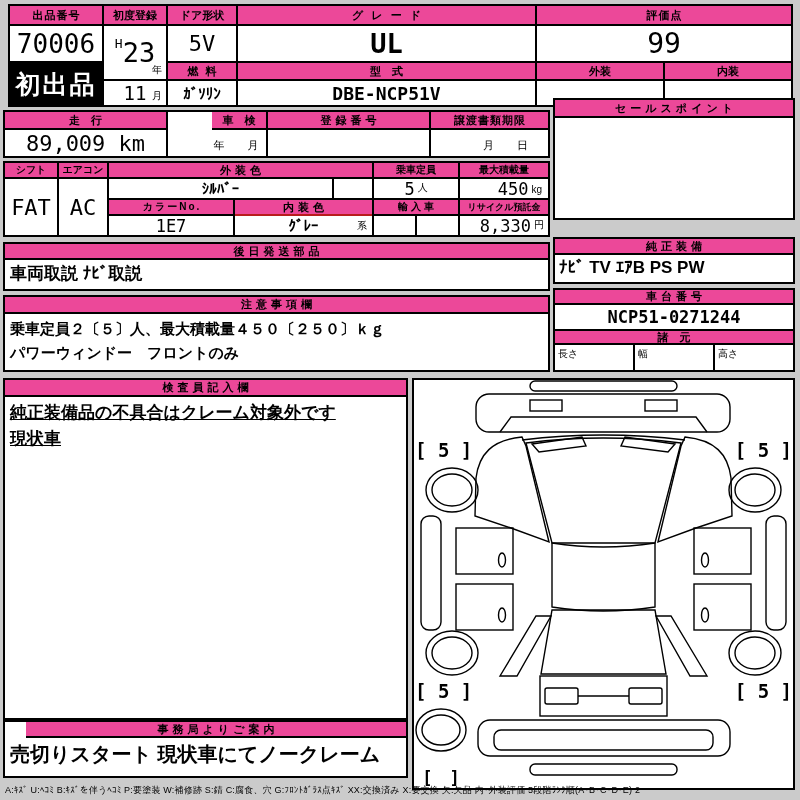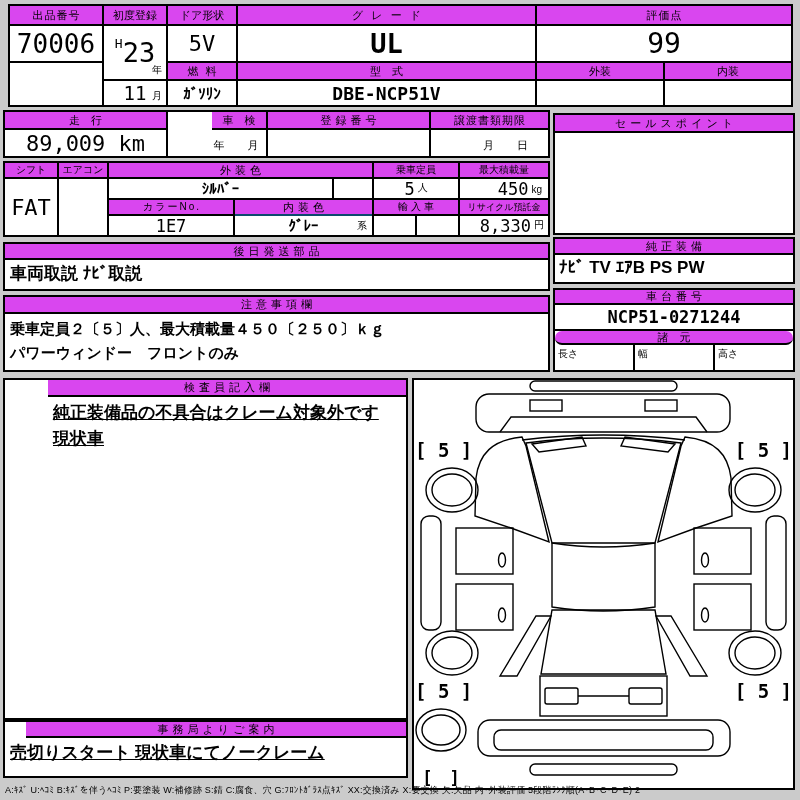--- a/index.html
+++ b/index.html
@@ -10,25 +10,25 @@
     font-family: "Liberation Sans", sans-serif;
     color: #000;
     overflow: hidden;
   }
   .abs { position: absolute; }
   .box { border: 2px solid #000; background: #fff; display: flex; flex-direction: column; }
   .cols { display: flex; flex-direction: row; height: 100%; }
   .col { display: flex; flex-direction: column; }
   .col + .col { border-left: 2px solid #000; }
   .hdr {
-    background: #d946ef;
+    background: #ec4899;
     display: flex; align-items: center; justify-content: center;
     font-size: 11px; letter-spacing: 4px; text-indent: 4px;
     border-bottom: 2px solid #000;
-    flex: 0 0 auto; white-space: nowrap; overflow: hidden;
+    flex: 0 0 auto; white-space: nowrap; overflow: hidden; font-weight: bold;
   }
   .hdr.tight { letter-spacing: 1px; text-indent: 1px; }
   .val { display: flex; align-items: center; justify-content: center; background:#fff; min-height: 0; overflow: hidden; }
   .mono { font-family: "DejaVu Sans Mono", monospace; }
   .bb { border-bottom: 2px solid #000; }
   .br { border-right: 2px solid #000; }
   .subrow { display: flex; flex: 1; min-height: 0; }
   .subcol { display: flex; flex-direction: column; flex: 1; min-width: 0; }
   .badge {
     background: #000; color: #fff; flex: 1;
@@ -44,20 +44,21 @@
 </style>
 </head>
 <body>
 
 <div class="abs box" style="left:8px; top:4px; width:785px; height:103px;">
   <div class="cols">
 
     <div class="col" style="width:92px;">
       <div class="hdr tight" style="height:20px;">出品番号</div>
       <div class="val bb mono" style="height:37px; font-size:26px;">70006</div>
+      <div class="badge">初出品</div>
     </div>
 
     <div class="col" style="width:64px;">
       <div class="hdr" style="height:20px; letter-spacing:0; text-indent:0;">初度登録</div>
       <div class="val bb" style="height:55px; position:relative;">
         <span class="mono" style="font-size:13px; align-self:flex-start; margin-top:10px;">H</span>
           <span class="mono" style="font-size:27px;">23</span>
         <span style="position:absolute; right:4px; bottom:2px; font-size:10px;">年</span>
       </div>
       <div class="val" style="flex:1; position:relative;">
@@ -112,43 +113,44 @@
       <div class="hdr" style="height:18px;">登録番号</div>
       <div class="val" style="flex:1;"></div>
     </div>
     <div class="col" style="flex:1;">
       <div class="hdr" style="height:18px; letter-spacing:1px; text-indent:1px;">譲渡書類期限</div>
       <div class="val" style="flex:1; font-size:11px; letter-spacing:6px; align-items:flex-end; justify-content:flex-end; padding:0 14px 3px 0;">月　日</div>
     </div>
   </div>
 </div>
 
-<div class="abs box" style="left:553px; top:113px; width:242px; height:122px;">
+<div class="abs box" style="left:553px; top:98px; width:242px; height:122px;">
   <div class="hdr" style="height:18px;">セールスポイント</div>
   <div class="val" style="flex:1; align-items:flex-start; justify-content:flex-start; padding:3px;"></div>
 </div>
 
 <div class="abs box" style="left:3px; top:161px; width:547px; height:76px;">
   <div class="cols">
     <div class="col" style="width:52px;">
       <div class="hdr" style="height:16px; font-size:10px; letter-spacing:0; text-indent:0;">シフト</div>
       <div class="val mono" style="flex:1; font-size:22px;">FAT</div>
     </div>
     <div class="col" style="width:50px;">
       <div class="hdr" style="height:16px; font-size:10px; letter-spacing:0; text-indent:0;">エアコン</div>
+      <div class="val mono" style="flex:1; font-size:22px;">AC</div>
     </div>
     <div class="col" style="width:265px;">
       <div class="hdr" style="height:16px;">外装色</div>
       <div class="subrow bb" style="flex:0 0 21px;">
         <div class="val br" style="flex:1; font-size:15px; font-weight:bold;">ｼﾙﾊﾞｰ</div>
         <div class="val" style="width:38px;"></div>
       </div>
       <div class="subrow" style="flex:0 0 16px;">
         <div class="hdr br" style="flex:0 0 126px; height:16px; border-bottom:2px solid #000; font-size:10px; letter-spacing:2px; text-indent:2px;">カラーNo.</div>
-        <div class="hdr" style="flex:1; height:16px; border-bottom:2px solid #0c4a6e;">内装色</div>
+        <div class="hdr" style="flex:1; height:16px; border-bottom:2px solid #b91c1c;">内装色</div>
       </div>
       <div class="subrow" style="flex:1;">
         <div class="val br mono" style="flex:0 0 126px; font-size:17px;">1E7</div>
         <div class="val" style="flex:1; position:relative; font-size:15px; font-weight:bold;">
           <span>ｸﾞﾚｰ</span>
           <span style="position:absolute; right:5px; bottom:2px; font-size:10px; font-weight:normal;">系</span>
         </div>
       </div>
     </div>
     <div class="col" style="width:86px;">
@@ -192,39 +194,39 @@
   <div class="hdr" style="height:17px;">注意事項欄</div>
   <div class="line-list" style="flex:1;">
     <div>乗車定員２〔５〕人、最大積載量４５０〔２５０〕ｋｇ</div>
     <div>パワーウィンドー　フロントのみ</div>
   </div>
 </div>
 
 <div class="abs box" style="left:553px; top:288px; width:242px; height:84px;">
   <div class="hdr" style="height:15px;">車台番号</div>
   <div class="val bb mono" style="height:26px; font-size:17px; font-weight:bold;">NCP51-0271244</div>
-  <div class="hdr" style="height:14px;border-radius:7px;">諸 元</div>
+  <div class="hdr" style="height:14px;">諸 元</div>
   <div class="subrow" style="flex:1;">
     <div class="br cell-label" style="flex:1;">長さ</div>
     <div class="br cell-label" style="flex:1;">幅</div>
     <div class="cell-label" style="flex:1;">高さ</div>
   </div>
 </div>
 
-<div class="abs box" style="left:3px; top:378px; width:405px; height:342px;padding-left:43px;">
+<div class="abs box" style="left:3px; top:378px; width:405px; height:342px;">
   <div class="hdr" style="height:17px;">検査員記入欄</div>
   <div class="line-list" style="flex:1; font-size:17px; line-height:26px;">
     <div class="uline">純正装備品の不具合はクレーム対象外です</div>
     <div class="uline">現状車</div>
   </div>
 </div>
 
 <div class="abs box" style="left:3px; top:720px; width:405px; height:58px;">
   <div class="hdr" style="height:16px;margin-left:21px;">事務局よりご案内</div>
-  <div style="flex:1; font-size:17px; font-weight:bold; padding:3px 5px;text-decoration:underline;">売切りスタート 現状車にてノークレーム</div>
+  <div style="flex:1; font-size:20px; font-weight:bold; padding:3px 5px;">売切りスタート 現状車にてノークレーム</div>
 </div>
 
 <div class="abs box" style="left:412px; top:378px; width:383px; height:412px;">
   <svg width="379" height="408" viewBox="0 0 379 408" fill="none" stroke="#000" stroke-width="1.4" style="display:block;">
 
     <rect x="116" y="1" width="147" height="10" rx="5"></rect>
 
     <rect x="62" y="14" width="254" height="38" rx="13"></rect>
     <rect x="116" y="20" width="32" height="11"></rect>
     <rect x="231" y="20" width="32" height="11"></rect>

